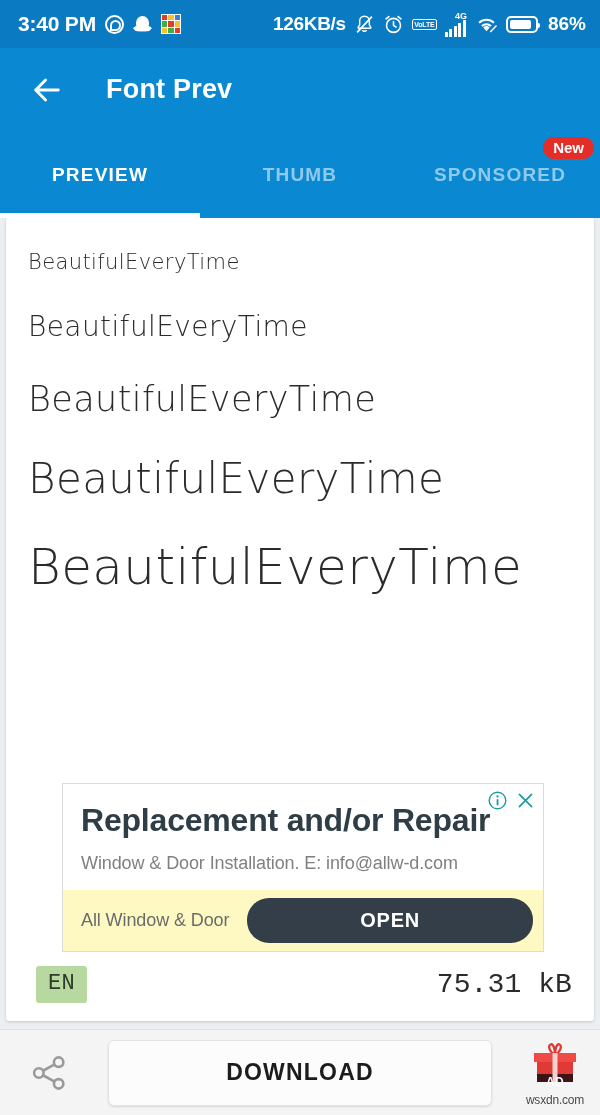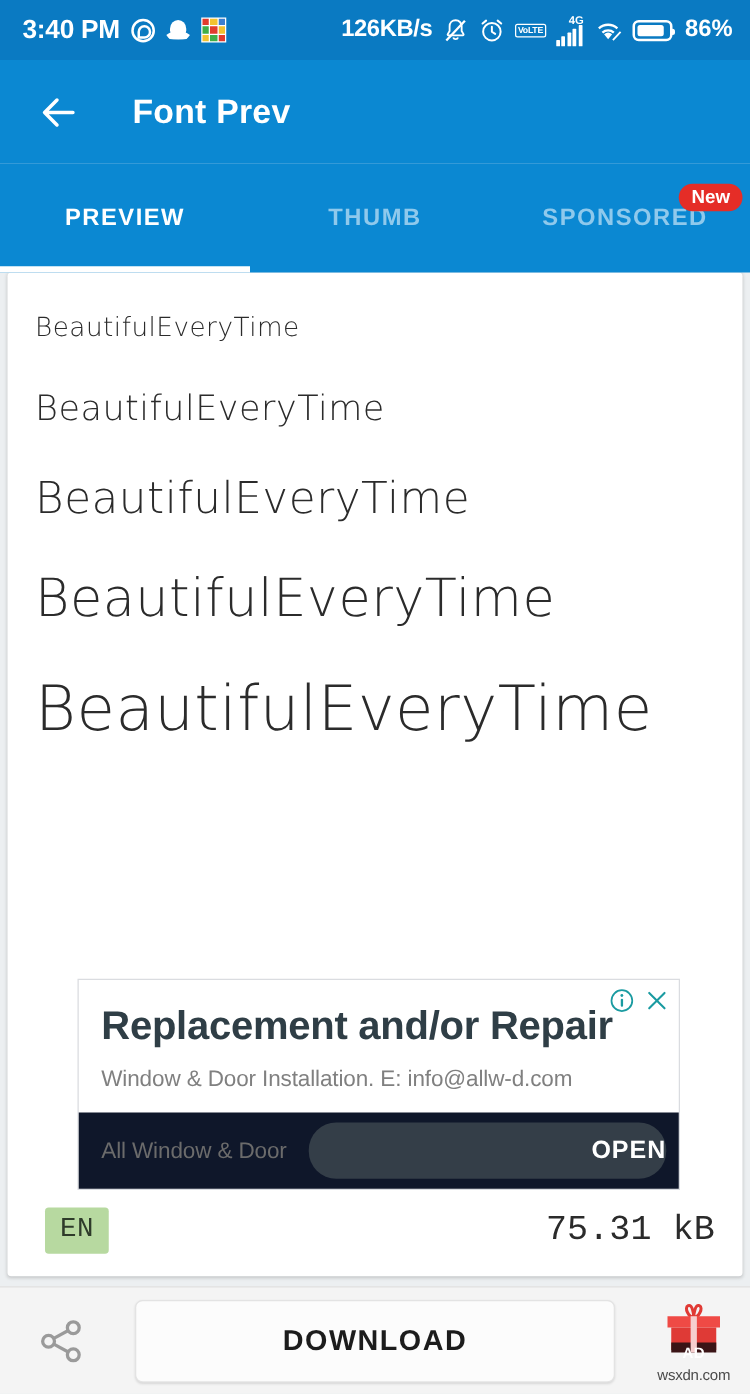--- a/index.html
+++ b/index.html
@@ -210,21 +210,21 @@
   .tab.active .tab-label { color: #ffffff; }
   .tab.active::after {
     content: "";
     position: absolute;
     left: 0; right: 0; bottom: 0;
     height: 5px;
     background: #ffffff;
   }
   .tab .new-badge {
     position: absolute;
-    top: 16px;
+    top: 6px;
     right: 6px;
     background: #e52d27;
     color: #fff;
     font-size: 15px;
     font-weight: bold;
     border-radius: 13px;
     padding: 2px 10px 3px;
     letter-spacing: 0;
   }
 
@@ -290,37 +290,37 @@
   .ad-icons {
     position: absolute;
     top: 6px;
     right: 7px;
     display: flex;
     align-items: center;
     gap: 7px;
   }
   .ad-info-icon, .ad-close-icon { cursor: pointer; }
   .ad-bottom {
-    background: #0f172a;
+    background: #fef9c3;
     display: flex;
     align-items: center;
     padding: 8px 10px 8px 18px;
     gap: 10px;
   }
   .ad-brand {
     font-size: 18px;
     color: #6b6b6b;
     white-space: nowrap;
     letter-spacing: -0.1px;
   }
   .ad-open-btn {
     flex: 1 1 auto;
     background: #343e48;
     color: #ffffff;
-    text-align: right;
+    text-align: center;
     border-radius: 22px;
     padding: 11px 0;
     font-size: 20px;
     font-weight: bold;
     letter-spacing: 0.8px;
     cursor: pointer;
     margin-left: 8px;
     border: none;
     font-family: inherit;
   }

